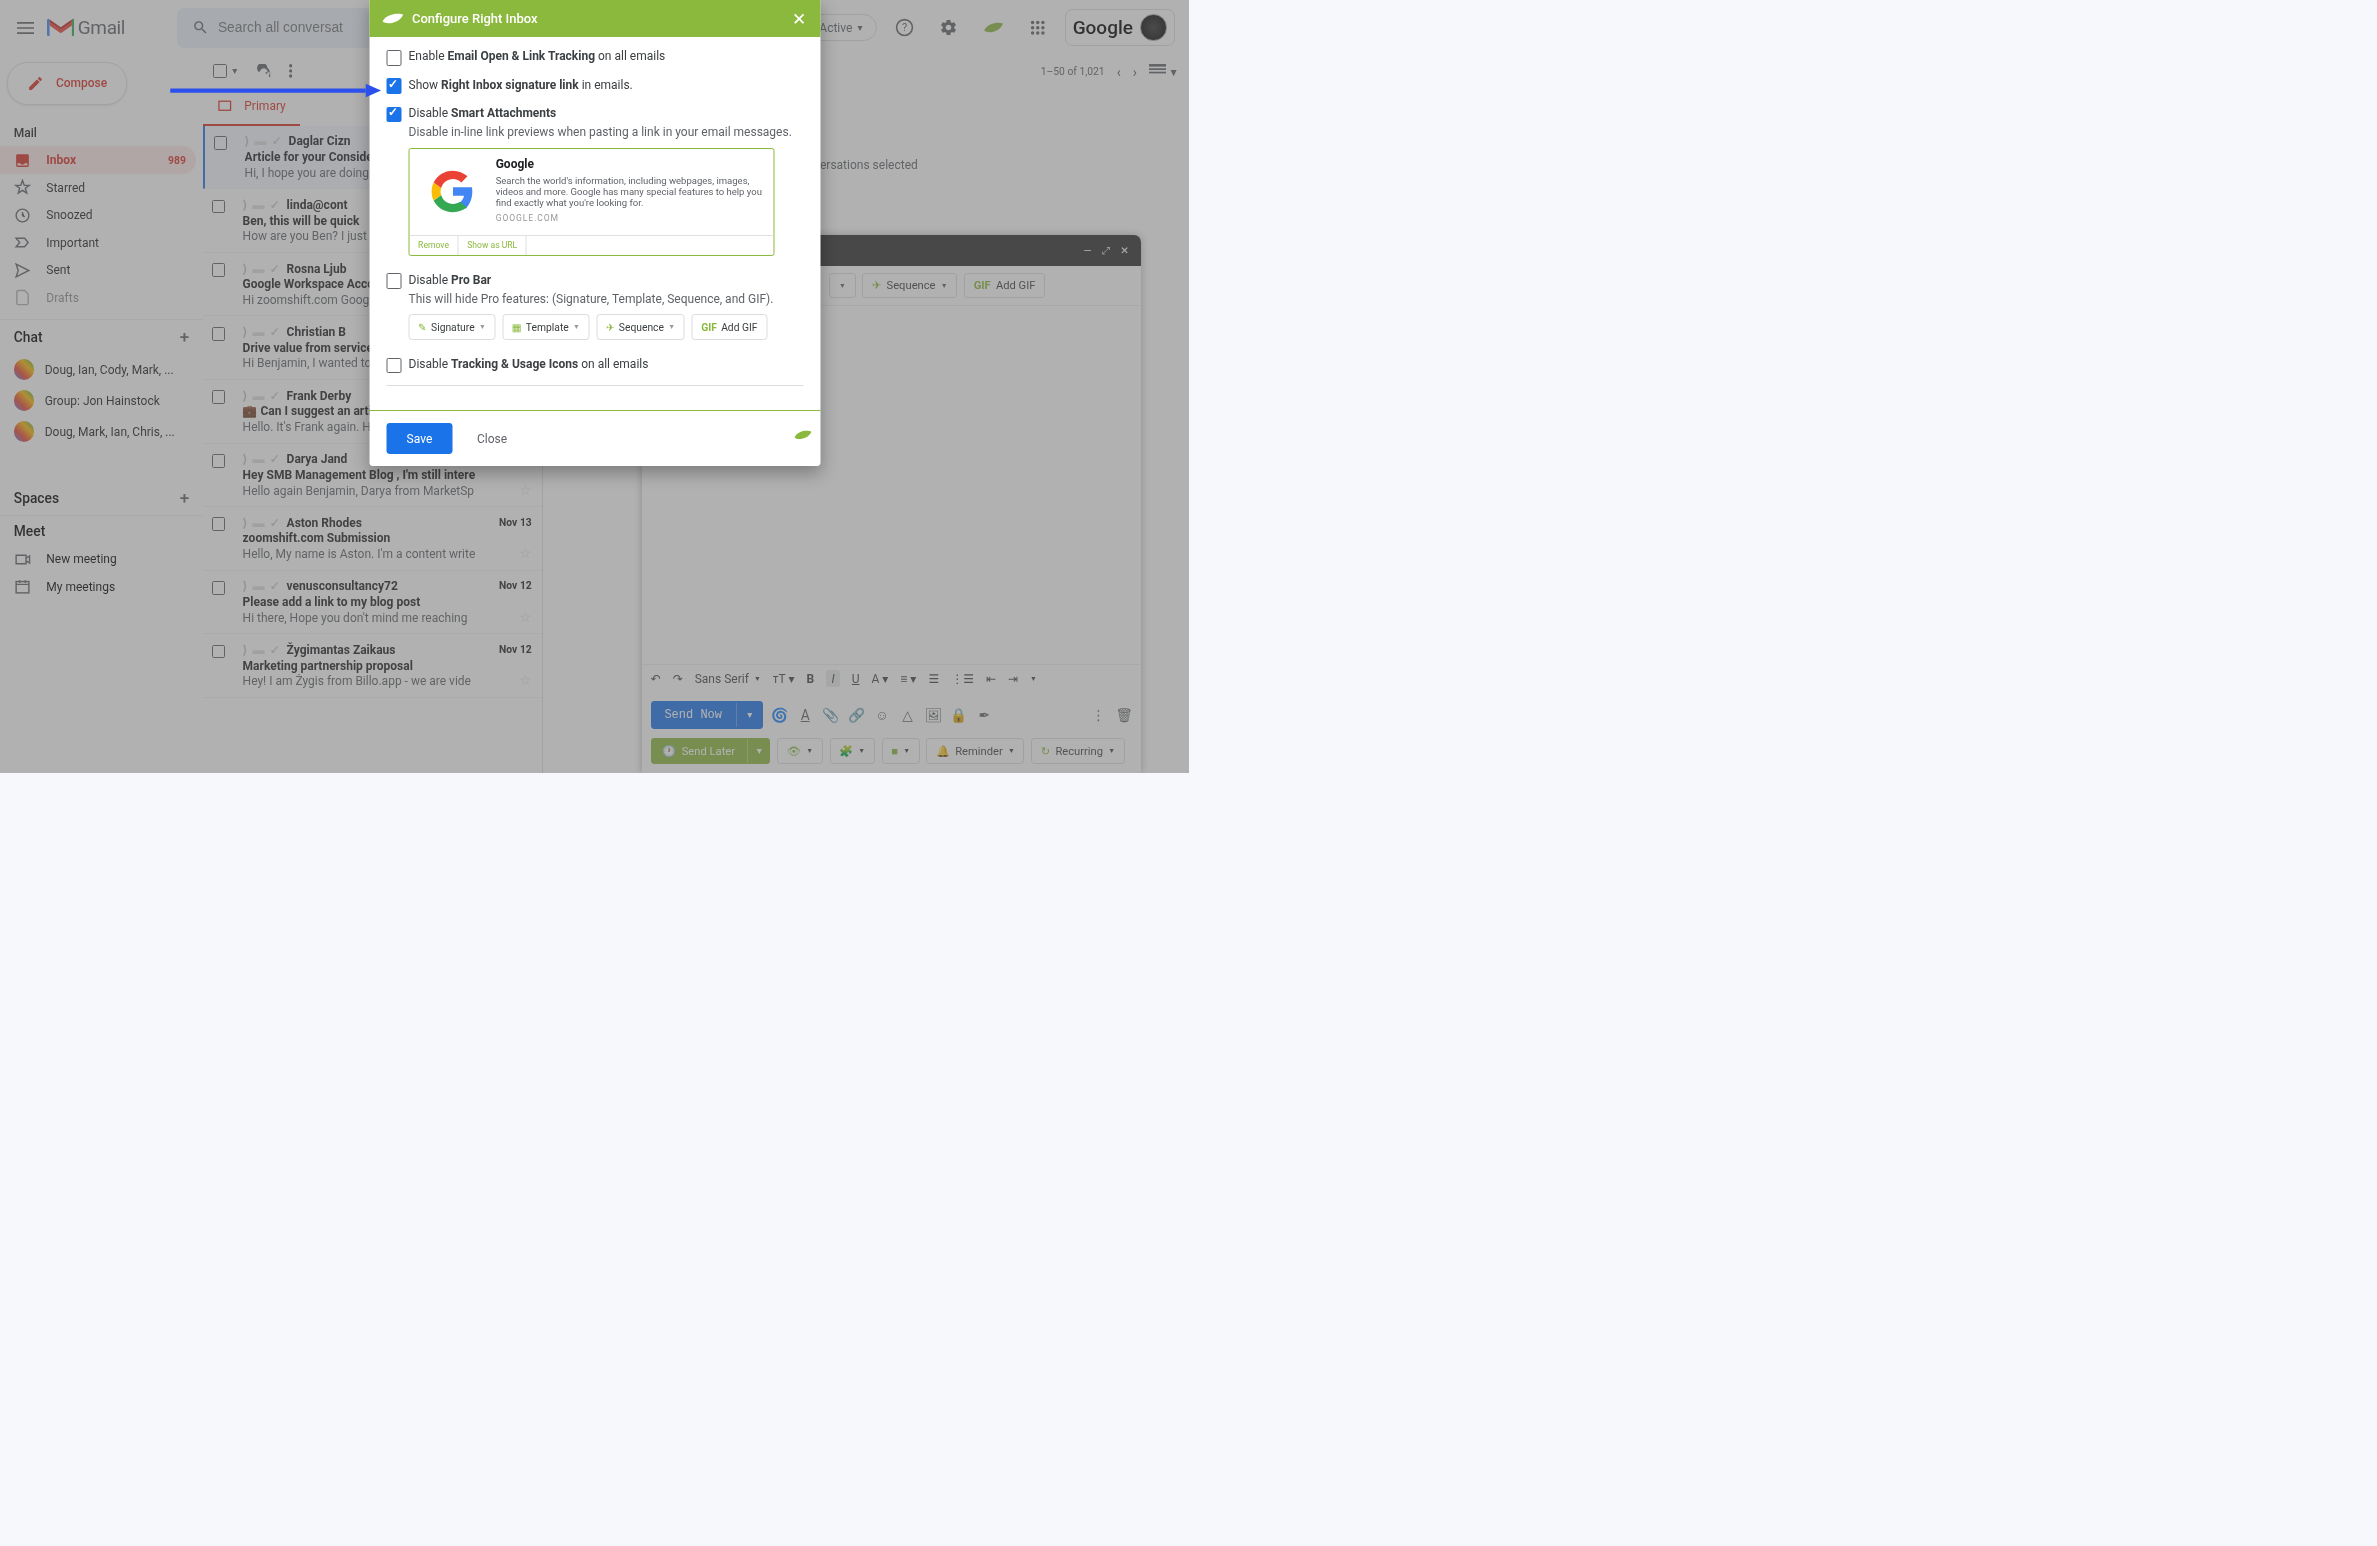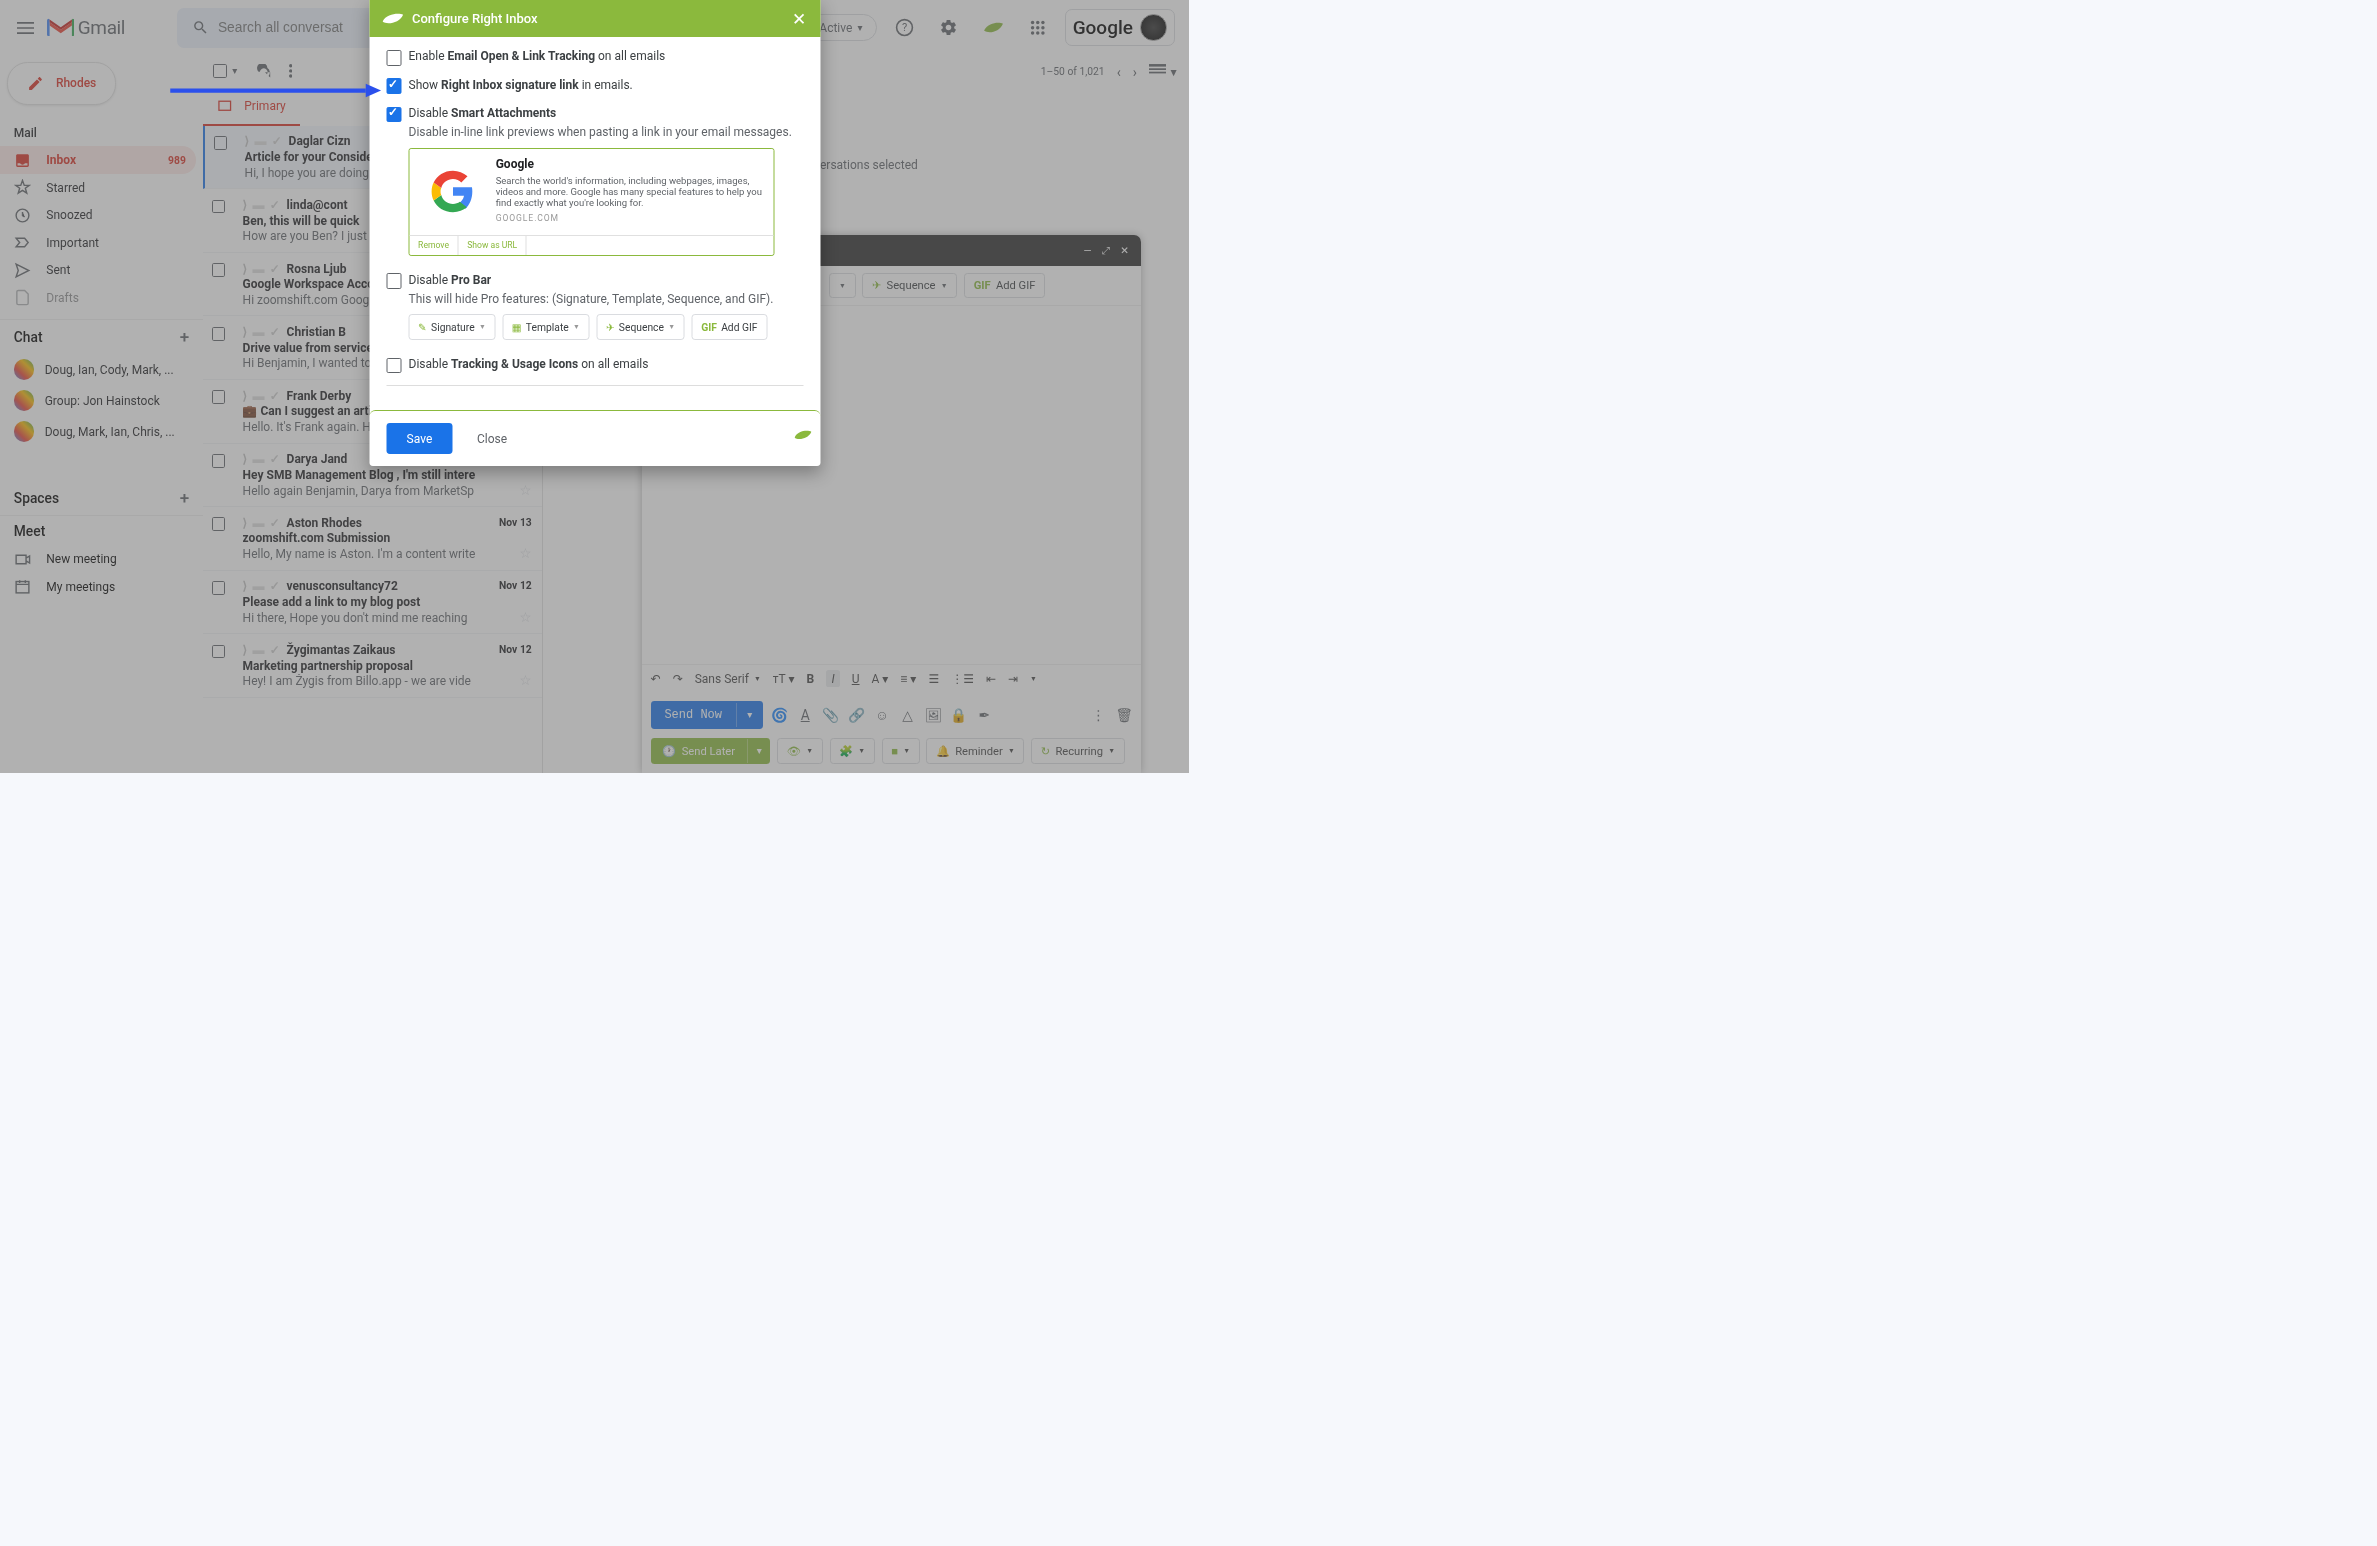--- a/index.html
+++ b/index.html
@@ -98,21 +98,21 @@
   .preview-card { border: 0.9px solid #8bb93d; border-radius: 2.6px; margin-top: 8.6px; width: 366px;}
   .preview-top { display: flex; padding: 8.6px; gap: 8.6px; align-items: flex-start;}
   .g-logo { width: 69px; height: 69px; flex-shrink: 0;}
   .preview-text { flex: 1; font-size: 9.5px; color: #5f6368;}
   .preview-title { font-size: 12px; font-weight: 700; color: #202124; margin-bottom: 3.4px;}
   .preview-domain { font-size: 8.6px; color: #999; letter-spacing: 0.9px; margin-top: 5.2px;}
   .preview-btns { display: flex; border-top: 0.9px solid #e0e0e0; position: relative;}
   .preview-btn { padding: 4.3px 8.6px; font-size: 8.6px; color: #8bb93d; border-right: 0.9px solid #e0e0e0;}
   .pro-btns { display: flex; gap: 6.9px; margin-top: 8.6px; flex-wrap: wrap;}
   .pro-btn { border: 0.9px solid #dadce0; border-radius: 3.4px; padding: 5.2px 8.6px; font-size: 10.3px; display: flex; align-items: center; gap: 4.3px;}
-  .modal-footer { padding: 12px 17px; border-top: 1.7px solid #8bb93d; display: flex; gap: 13.8px; border-radius: 6px;}
+  .modal-footer { padding: 12px 17px; border-top: 1.7px solid #8bb93d; display: flex; gap: 13.8px;}
   .save-btn { background: #1a73e8; color: #fff; padding: 8.6px 20.6px; border-radius: 3.4px; font-size: 12px;}
   .close-btn { color: #5f6368; padding: 8.6px 10.3px; font-size: 12px;}
   
   
   .arrow { position: absolute; left: 169px; top: 82px; z-index: 100; }
   
   .chk-box { width: 13.8px; height: 13.8px; border: 1.7px solid #5f6368; border-radius: 1.7px; }
 </style>
 </head>
 <body>
@@ -186,21 +186,21 @@
       <div class="avatar-circle"></div>
     </div>
   </div>
 </div>
 
 <div class="sidebar">
   <div class="compose-btn">
     <svg viewBox="0 0 24 24">
         <path fill="#d93025" d="M3 17.25V21h3.75L17.81 9.94l-3.75-3.75L3 17.25zM20.71 7.04c.39-.39.39-1.02 0-1.41l-2.34-2.34c-.39-.39-1.02-.39-1.41 0l-1.83 1.83 3.75 3.75 1.83-1.83z"></path>
       </svg>
-    <span class="compose-text">Rhodes</span>
+    <span class="compose-text">Compose</span>
   </div>
   <div class="section-label">Mail</div>
   <div class="nav-item active">
     <svg viewBox="0 0 24 24">
         <path fill="currentColor" d="M19 3H5c-1.1 0-2 .9-2 2v14c0 1.1.9 2 2 2h14c1.1 0 2-.9 2-2V5c0-1.1-.9-2-2-2zm0 16H5v-3h3.56c.69 1.19 1.97 2 3.45 2s2.75-.81 3.45-2H19v3z"></path>
       </svg>
     <span>Inbox</span>
     <span class="count">989</span>
   </div>
   <div class="nav-item">

